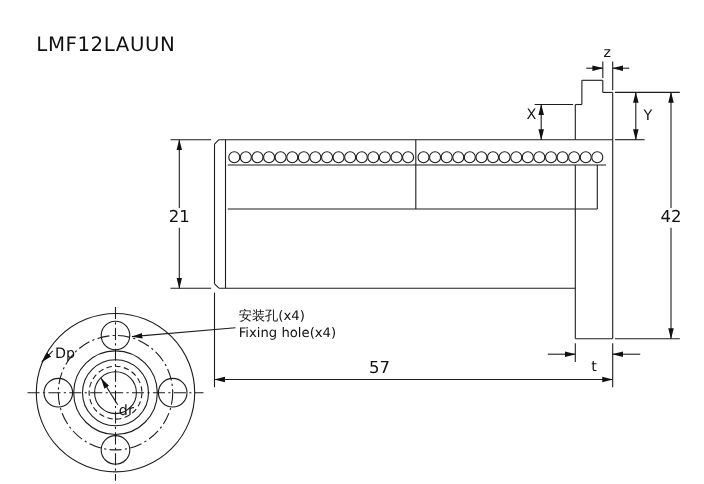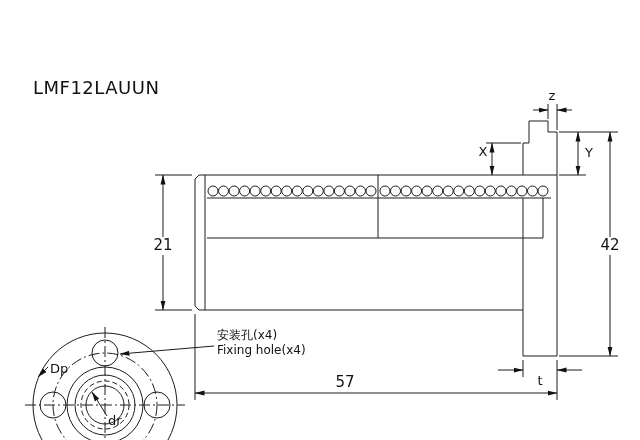--- a/index.html
+++ b/index.html
@@ -4,21 +4,21 @@
 <style>
   html, body {
     margin: 0;
     padding: 0;
     width: 640px;
     height: 440px;
     background: #ffffff;
     overflow: hidden;
     font-family: "DejaVu Sans", sans-serif;
   }
-  .stage { position: relative; width: 640px; height: 314px; background: #fff; margin-top: 48px; }
+  .stage { position: relative; width: 640px; height: 314px; background: #fff; }
   svg { display: block; }
   .ln   { stroke: #1c1c1c; stroke-width: 1; fill: none; }
   .dash { stroke-dasharray: 5 3; }
   .cl   { stroke-dasharray: 11 3 2 3; }
   .balls circle { stroke: #1c1c1c; stroke-width: 1; fill: #ffffff; }
   text { fill: #111; stroke: none; }
   .title-txt { font-size: 18px; letter-spacing: 0.5px; }
   .dim-num   { font-size: 15px; }
   .dim-let   { font-size: 13px; }
   .small-txt { font-size: 12px; }

